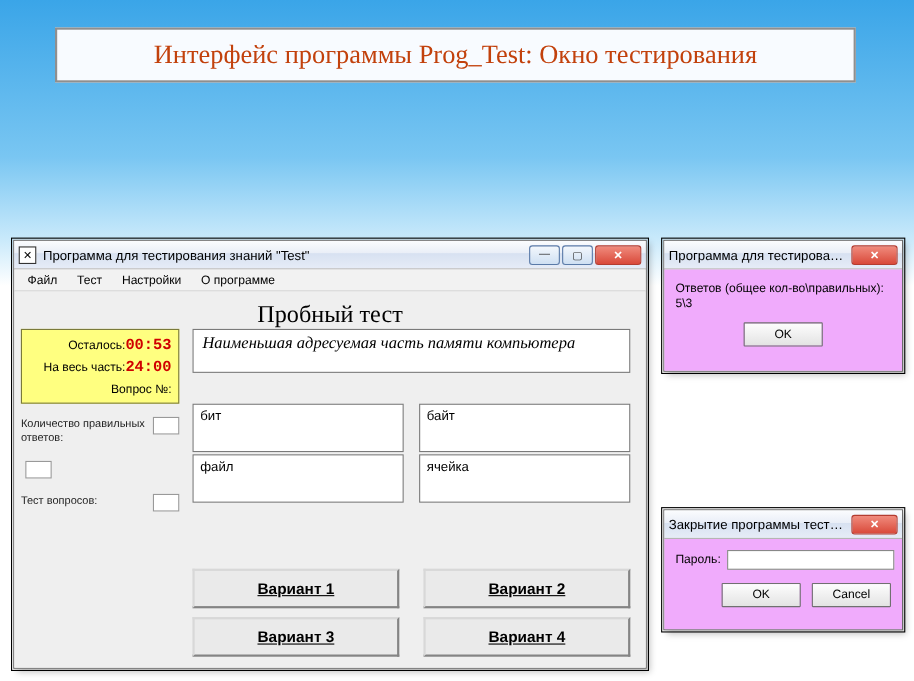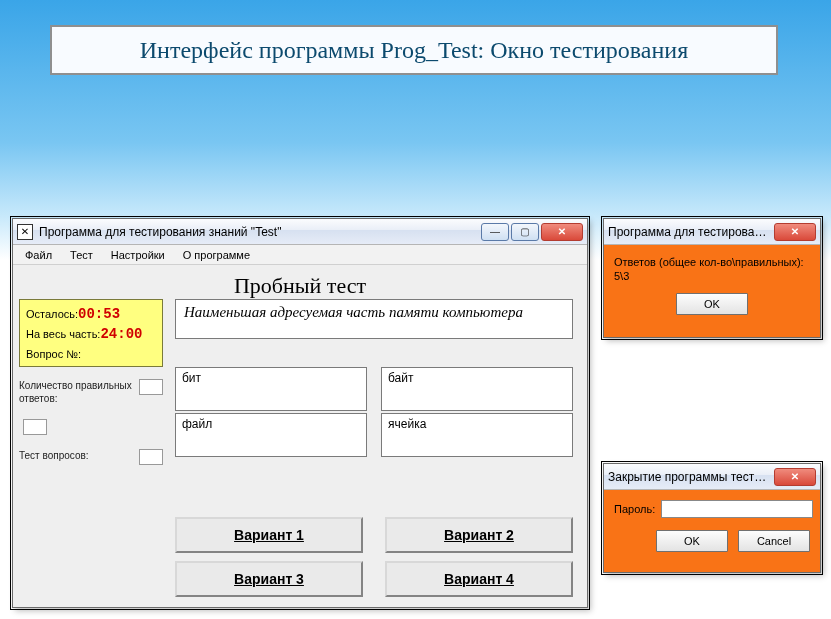--- a/index.html
+++ b/index.html
@@ -19,21 +19,21 @@
     position:absolute;
     left:50px; top:25px;
     width:728px; height:50px;
     border:2px solid #8f8f8f;
     background:#f8fbff;
     display:flex; align-items:center; justify-content:center;
   }
   .slide-title-box span {
     font-family: "Times New Roman", serif;
     font-size:24px;
-    color:#0c4a6e;
+    color:#c2410c;
   }
 
   
   .win {
     position:absolute;
     background:#efefef;
     border:1px solid #6b6b6b;
     box-shadow: 3px 3px 6px rgba(0,0,0,0.25);
   }
   .titlebar {
@@ -101,21 +101,21 @@
   .timer-box {
     position:absolute;
     left:6px; top:34px;
     width:144px; height:68px;
     background:#ffff80;
     border:1px solid #7a7a3a;
     padding:4px 6px;
     font-size:11px;
     line-height:20px;
   }
-  .timer-row { display:flex; justify-content:flex-start; }
+  .timer-row { display:flex; justify-content:flex-end; }
   .timer-row .val { font-family:"Courier New", monospace; font-size:14px; font-weight:bold; }
   .timer-row:nth-child(1) .val { color:#d00000; }
   .timer-row:nth-child(2) .val { color:#d00000; }
 
   .stats {
     position:absolute;
     left:6px; top:114px;
     width:144px;
     font-size:10px; color:#222;
     line-height:13px;
@@ -171,21 +171,21 @@
     font-weight:bold;
     display:flex; align-items:center; justify-content:center;
     cursor:pointer;
   }
 
   
   .dlg { width:218px; }
   #results-win { left:603px; top:218px; height:120px; }
   #close-win   { left:603px; top:463px; height:110px; }
 
-  .dlg .body { padding:10px; height:calc(100% - 26px); background:#f97316; }
+  .dlg .body { padding:10px; height:calc(100% - 26px); background:#f0abfc; }
   .dlg .msg { font-size:11px; margin-bottom:10px; line-height:14px; }
 
   .dlg-btn-row { display:flex; justify-content:center; gap:10px; }
   .dlg-btn {
     width:72px; height:22px;
     border:1px solid #707070;
     background: linear-gradient(to bottom,#fdfdfd,#e3e3e3);
     border-radius:1px;
     display:flex; align-items:center; justify-content:center;
     font-size:11px;

